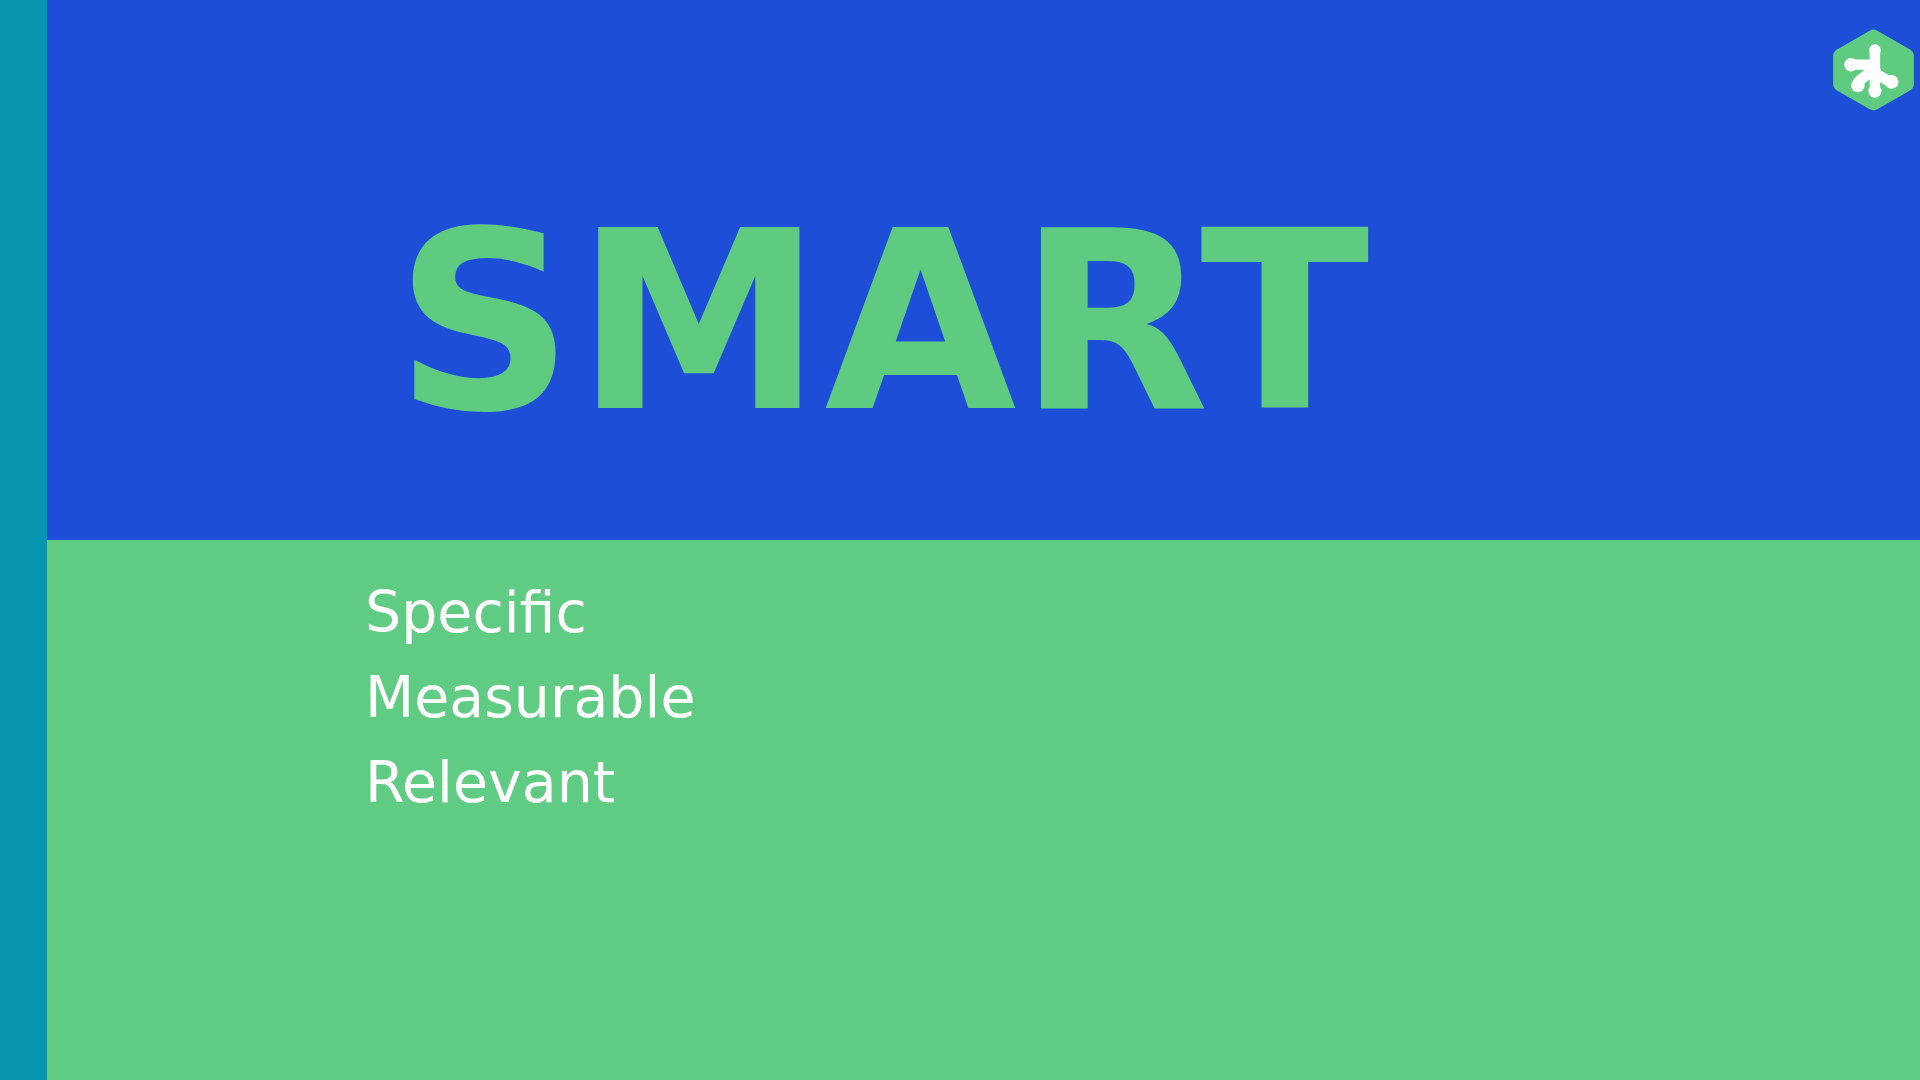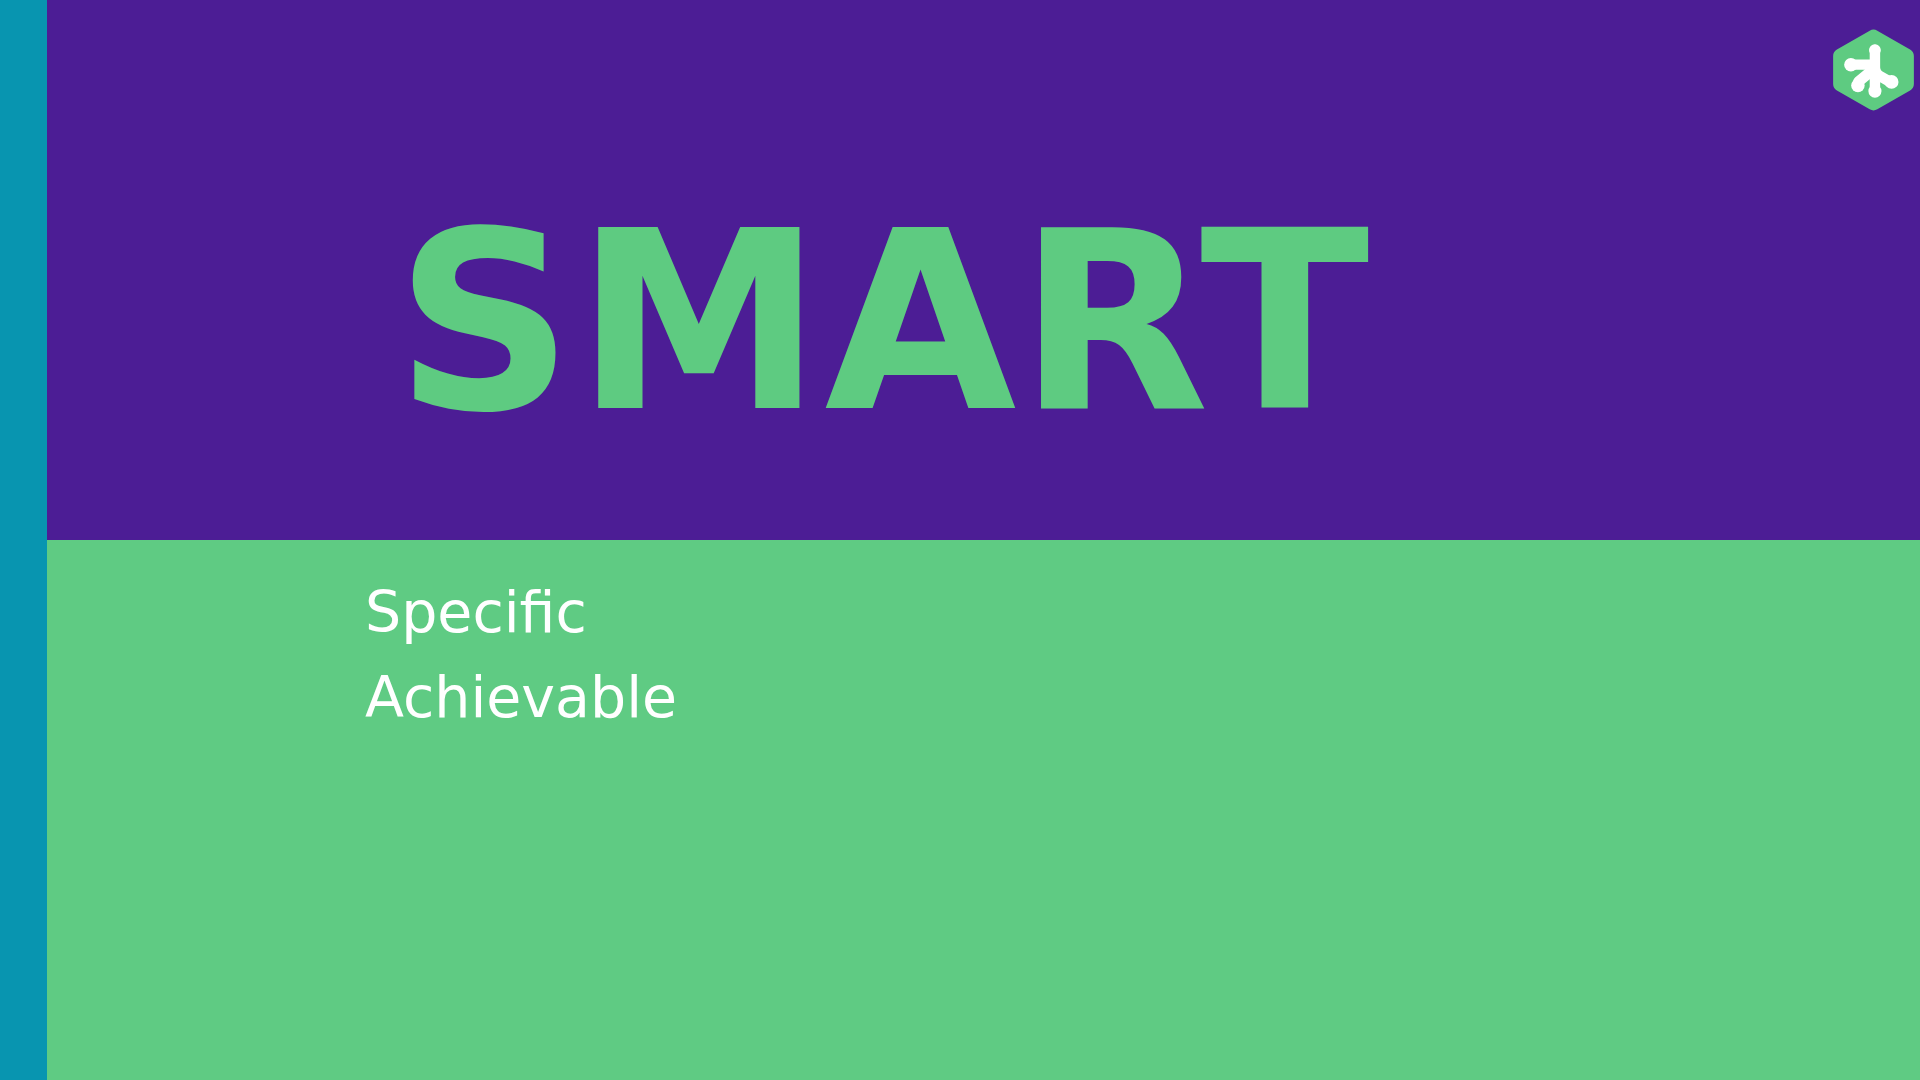--- a/index.html
+++ b/index.html
@@ -30,21 +30,21 @@
     background: #0895b0;
   }
 
   
   #title-panel {
     position: absolute;
     left: 47px;
     top: 0;
     width: 1873px;
     height: 540px;
-    background: #4c1d95;
+    background: #1d4ed8;
   }
 
   
   #title-text {
     position: absolute;
     left: 348px;
     top: 198px;
     margin: 0;
     font-family: "DejaVu Sans", sans-serif;
     font-size: 248px;
@@ -152,17 +152,18 @@
           <circle cx="51.5" cy="66.2" r="6.9"></circle>
           <circle cx="51.5" cy="23.0" r="6.2"></circle>
         </g>
       </svg>
     </div>
   </div>
 
   <div id="list-panel">
     <ul id="smart-list">
       <li>Specific</li>
-      <li>Achievable</li>
+      <li>Measurable</li>
+      <li>Relevant</li>
     </ul>
   </div>
 
 </div>
 
 </body></html>

